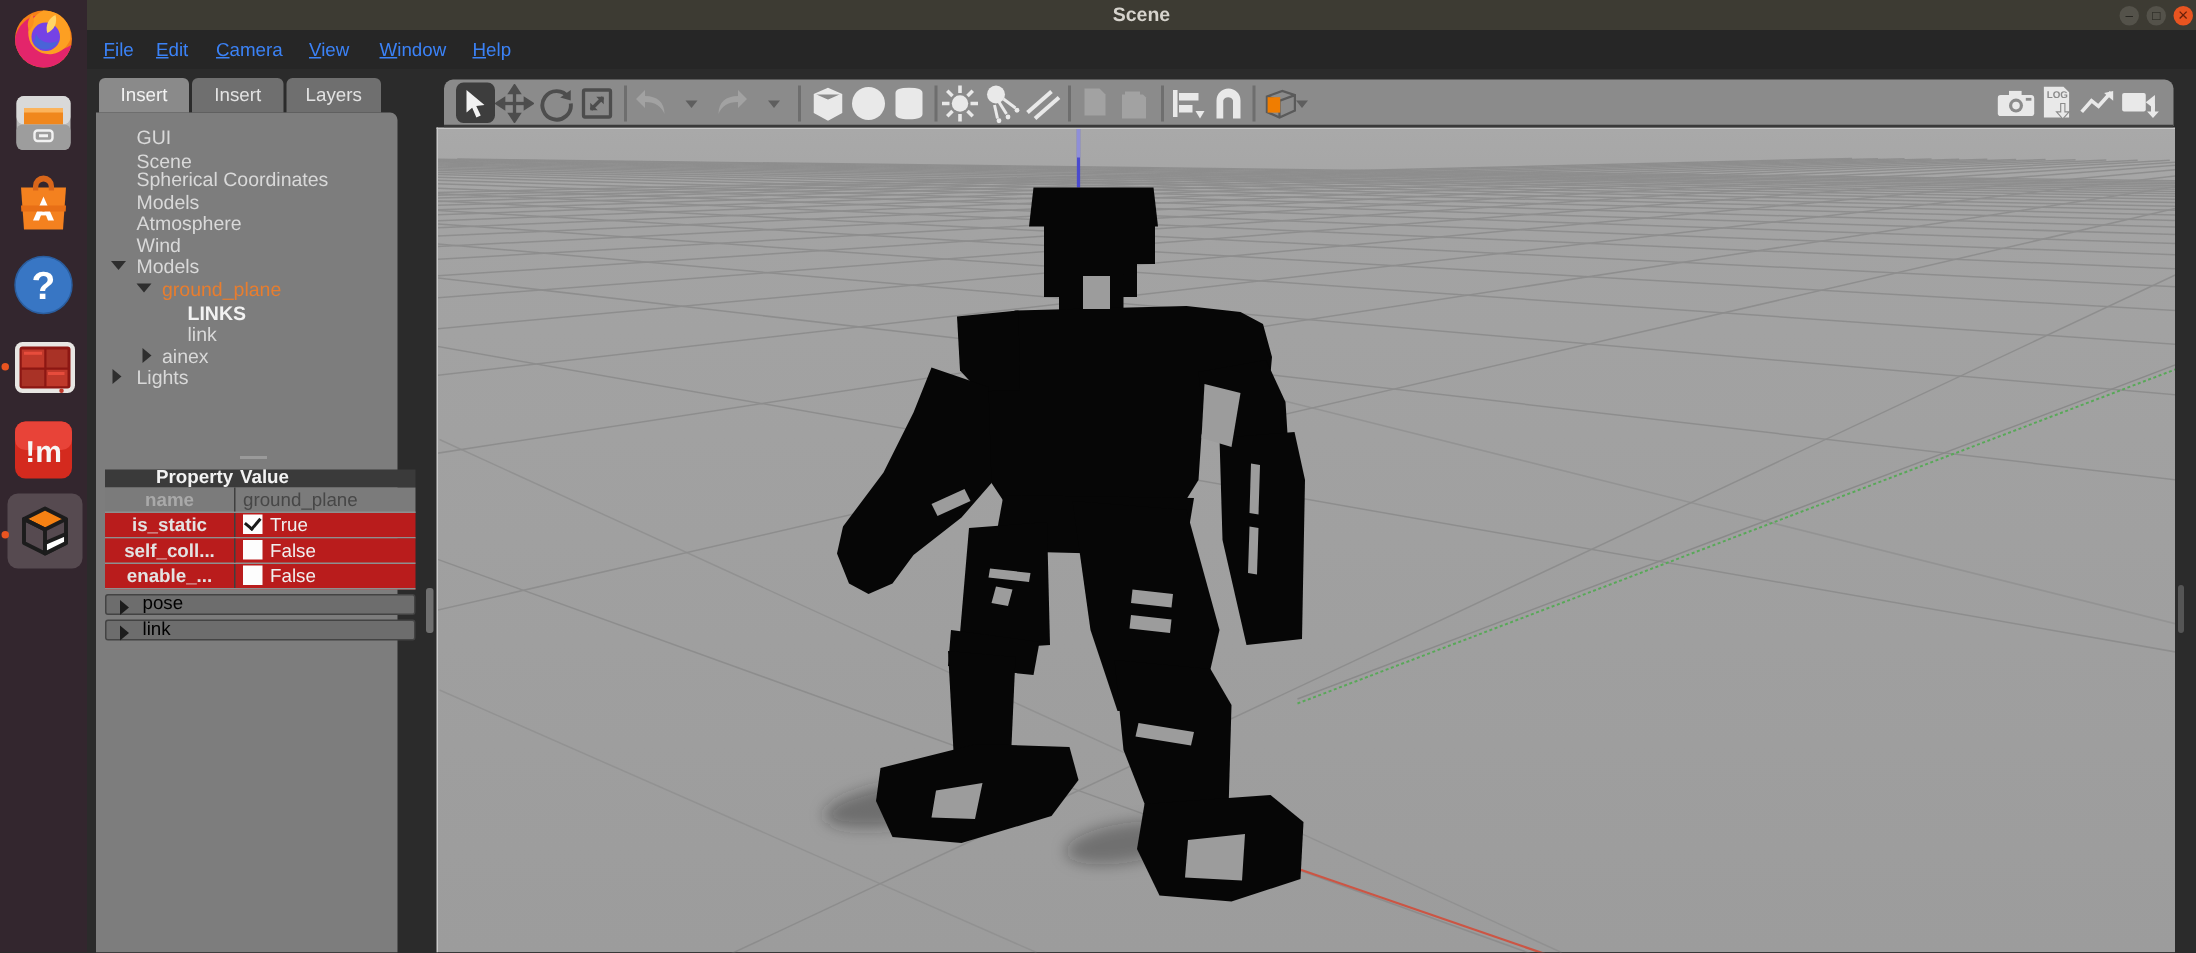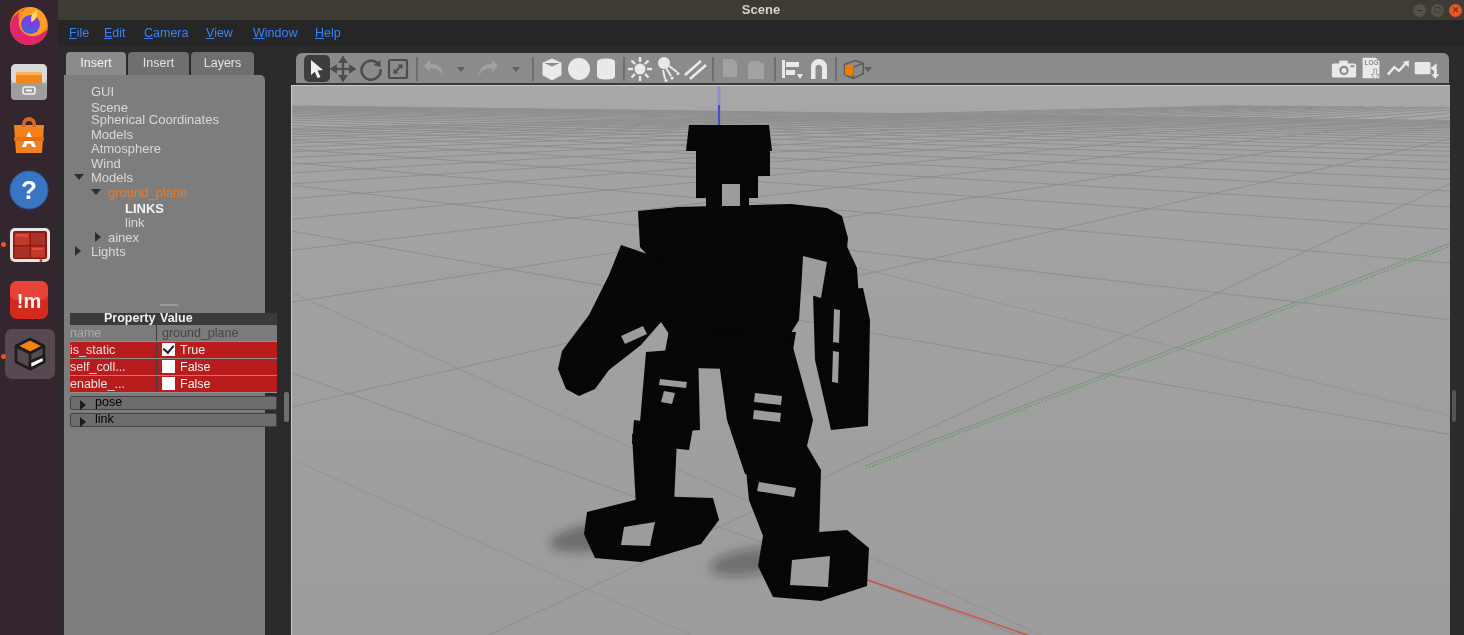--- a/index.html
+++ b/index.html
@@ -21,21 +21,21 @@
 .torange { color:#e87d2e; }
 .tbold { font-weight:bold; color:#f2f2f2; }
 .tri-d { position:absolute; width:0; height:0; border-left:5px solid transparent; border-right:5px solid transparent; border-top:6px solid #2e2e2e; }
 .tri-r { position:absolute; width:0; height:0; border-top:5px solid transparent; border-bottom:5px solid transparent; border-left:6px solid #2e2e2e; }
 .splith { position:absolute; left:104px; top:229px; width:10px; height:2px; background:#9a9a9a; box-shadow:0 0 0 0; }
 .proptable { position:absolute; left:6px; top:238px; width:207px; font-size:12.5px; }
 .pthead { height:12px; background:#3a3a3a; color:#f2f2f2; font-weight:bold; position:relative; }
 .pthead .c1 { position:absolute; left:2px; top:-2px;padding-left:32px; }
 .pthead .c2 { position:absolute; left:90px; top:-2px; }
 .prow { position:relative; height:17px; border-bottom:1px solid #8f8f8f; background:#b91c1c; }
-.prow .lbl { position:absolute; left:0; top:0; width:87px; height:100%; border-right:1px solid #3f3f3f; color:#e3e3e3; line-height:16px; }
+.prow .lbl { position:absolute; left:0; top:0; width:87px; height:100%; border-right:1px solid #3f3f3f; color:#e3e3e3; text-align:center; line-height:16px;font-weight:bold; }
 .prow .val { position:absolute; left:88px; top:0; right:0; height:100%; color:#f0f0f0; line-height:17px; padding-left:4px; }
 .prow.light { background:#7b7b7b; }
 .prow.light .lbl { color:#a9a9a9; }
 .prow.light .val { color:#474747; }
 .cb { display:inline-block; width:13px; height:13px; background:#fdfdfd; vertical-align:-2px; margin-right:5px; position:relative; }
 .cb.on:after { content:""; position:absolute; left:2.5px; top:0px; width:5px; height:8px; border:solid #1a1a1a; border-width:0 2.5px 2.5px 0; transform:rotate(40deg); }
 .grow { position:relative; height:14px; background:#6d6d6d; border:1px solid #434343; border-radius:2px; margin-top:3px; color:#000000; }
 .grow .tri-r { left:9px; top:3px; border-left-color:#1c1c1c; }
 .grow span { position:absolute; left:24px; top:-2px; }
 .darkstrip { position:absolute; left:282px; top:46px; width:10px; height:589px; background:#2b2b2b; }

